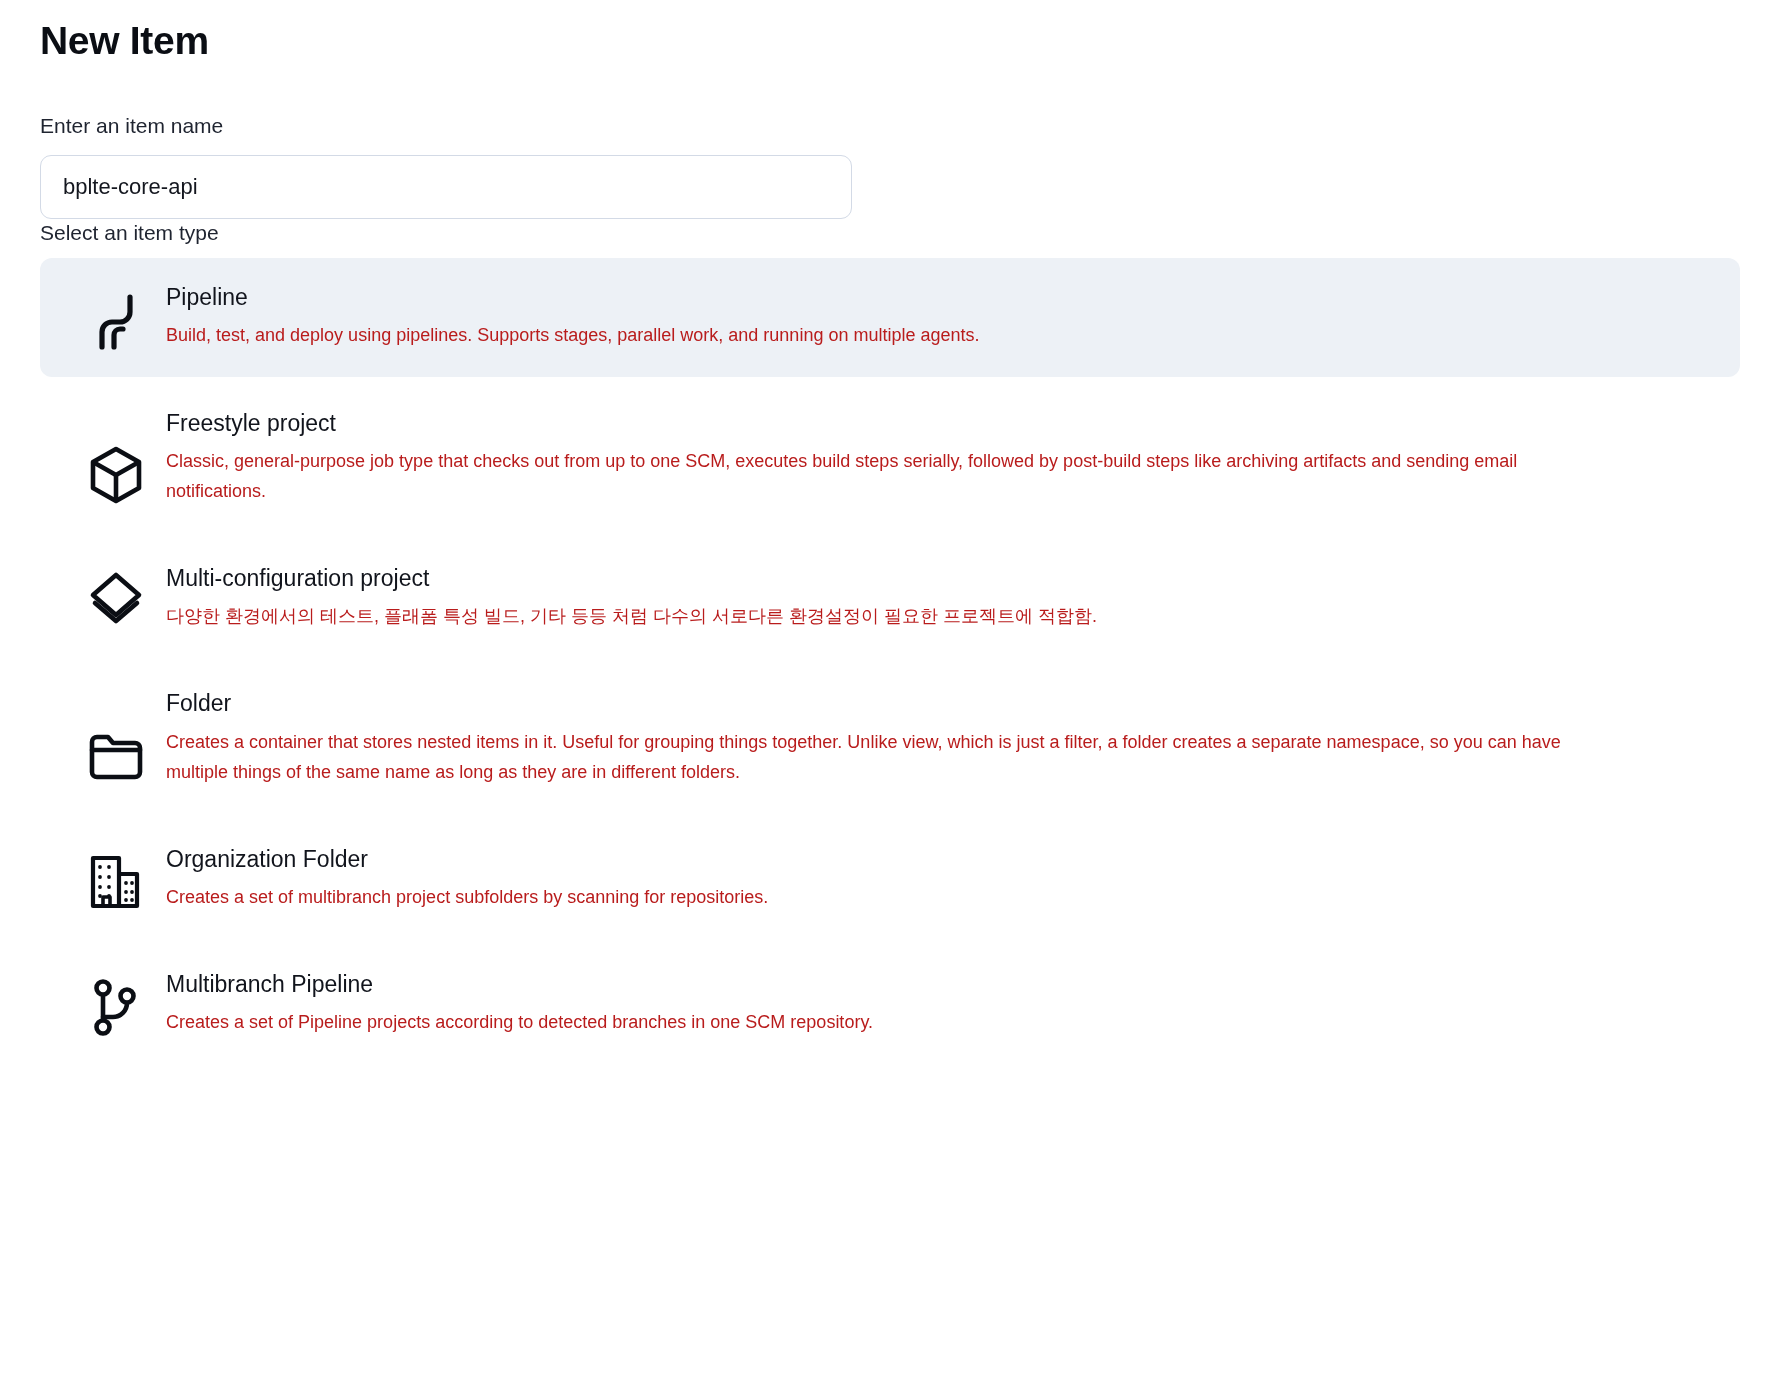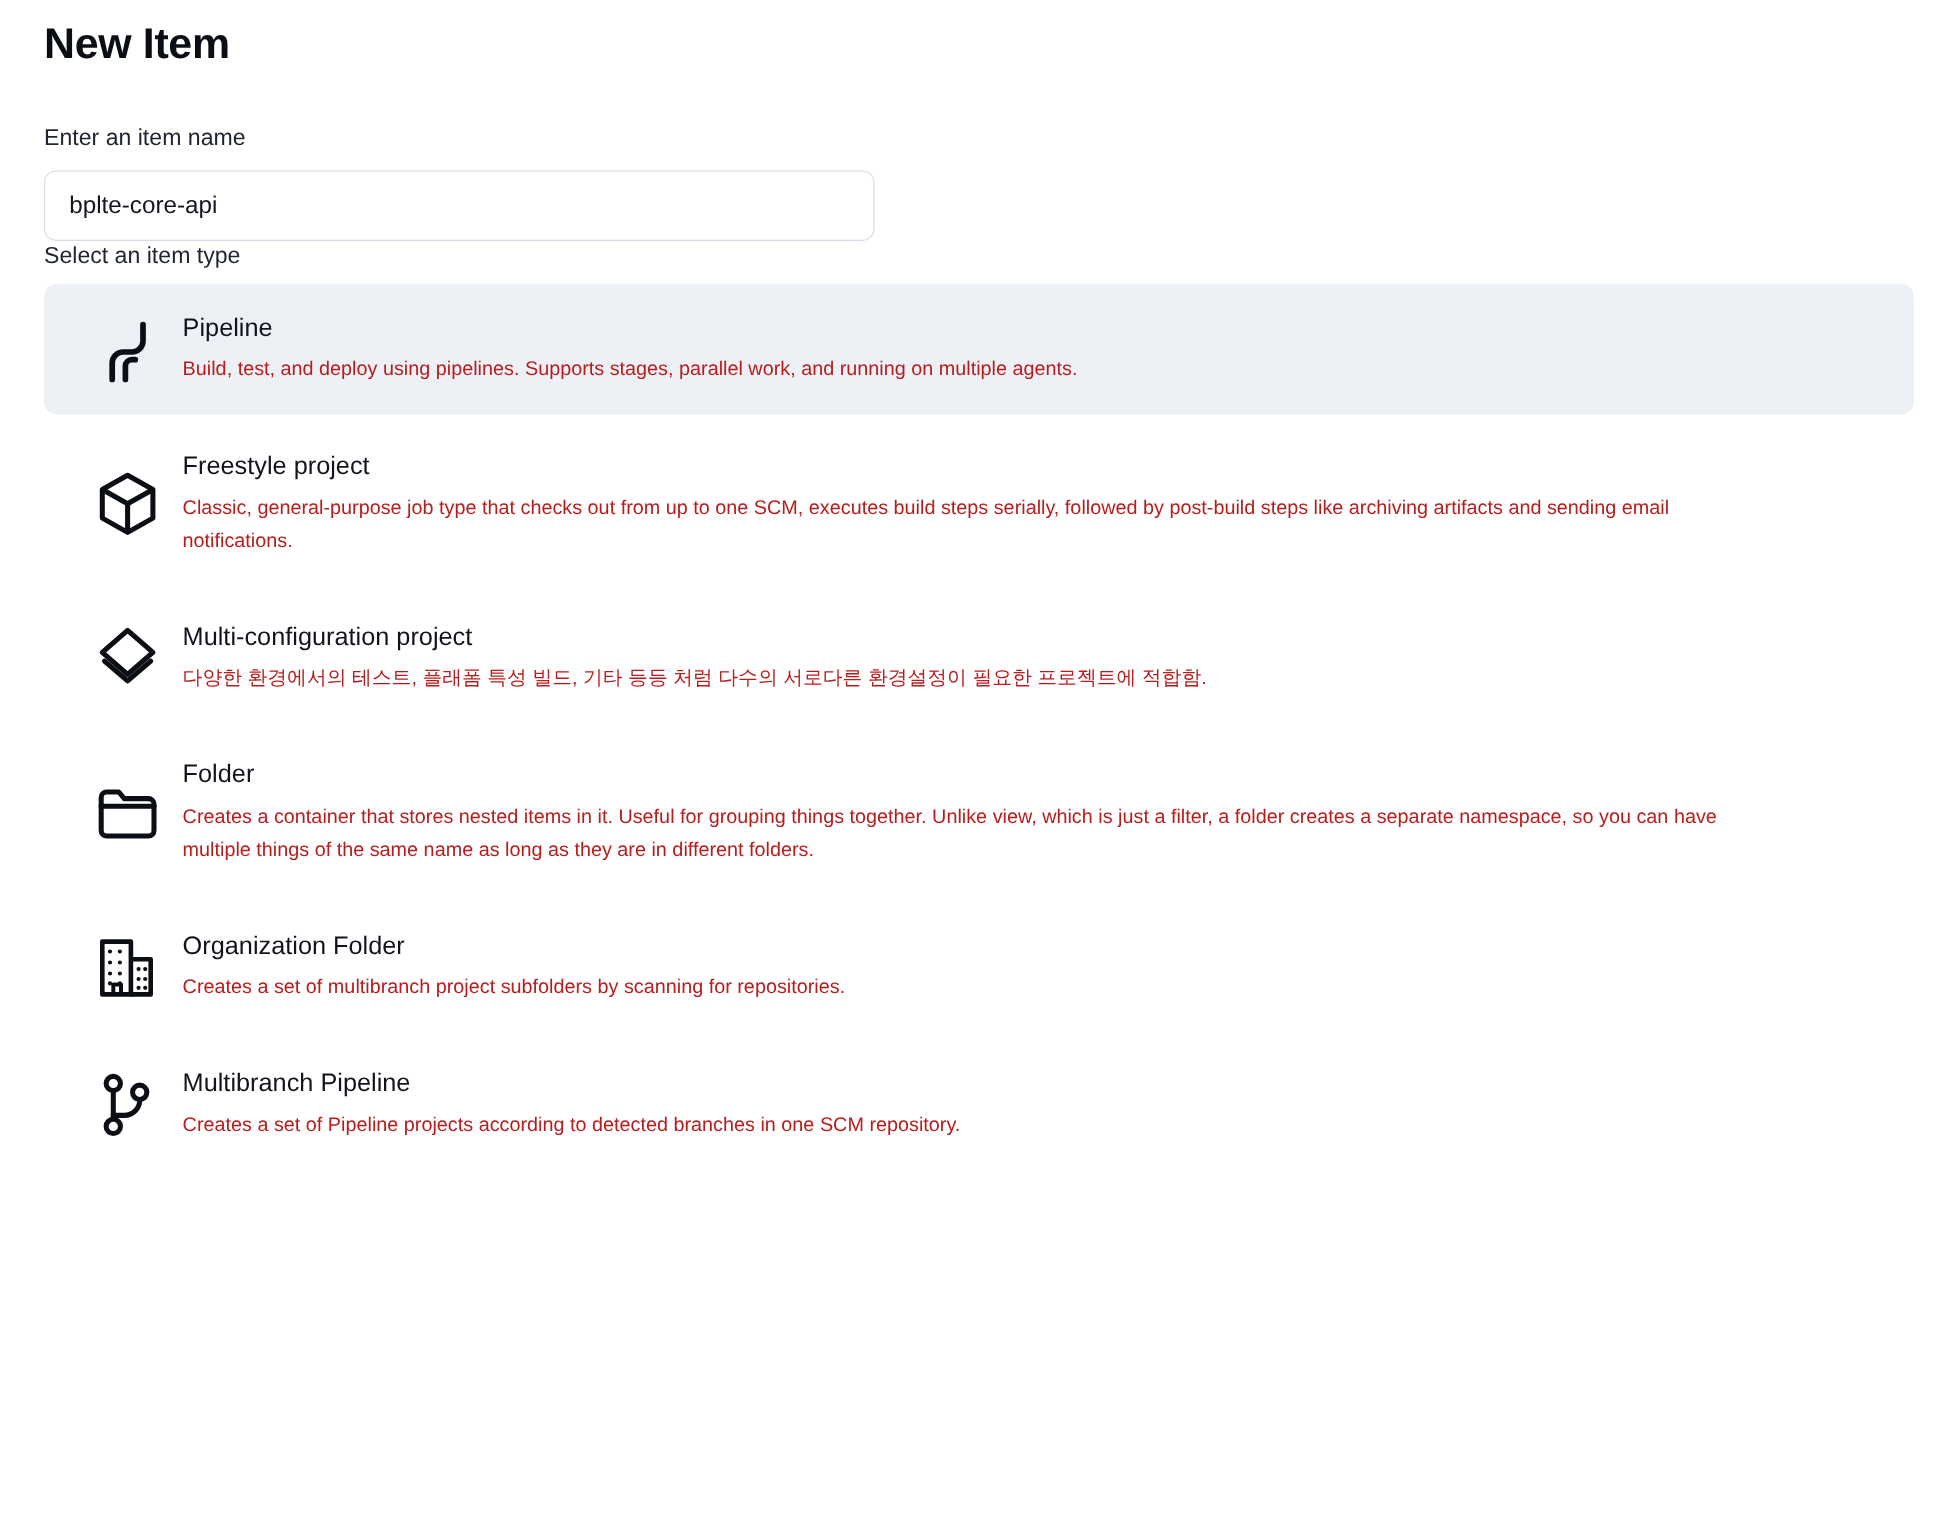--- a/index.html
+++ b/index.html
@@ -37,21 +37,21 @@
   }
   .field-label {
     font-size: 21px;
     color: #1f2430;
     line-height: 1.3;
     font-weight: 400;
   }
   .name-input {
     display: block;
     margin-top: 16px;
-    width: 755px;
+    width: 812px;
     height: 64px;
     border: 1.5px solid #d3dae6;
     border-radius: 11px;
     background: #fff;
     font-family: "Liberation Sans", "DejaVu Sans", sans-serif;
     font-size: 22px;
     color: #14171f;
     padding: 0 22px;
     outline: none;
   }
@@ -65,21 +65,21 @@
     color: #1f2430;
     line-height: 1.3;
   }
 
   .type-list {
     margin-top: 12px;
   }
 
   .type-item {
     display: flex;
-    align-items: center;
+    align-items: flex-end;
     gap: 0;
     padding: 24px 26px 26px 26px;
     border-radius: 12px;
     background: transparent;
     cursor: pointer;
   }
   .type-item.selected {
     background: #edf1f6;
     width: 1700px;
   }

